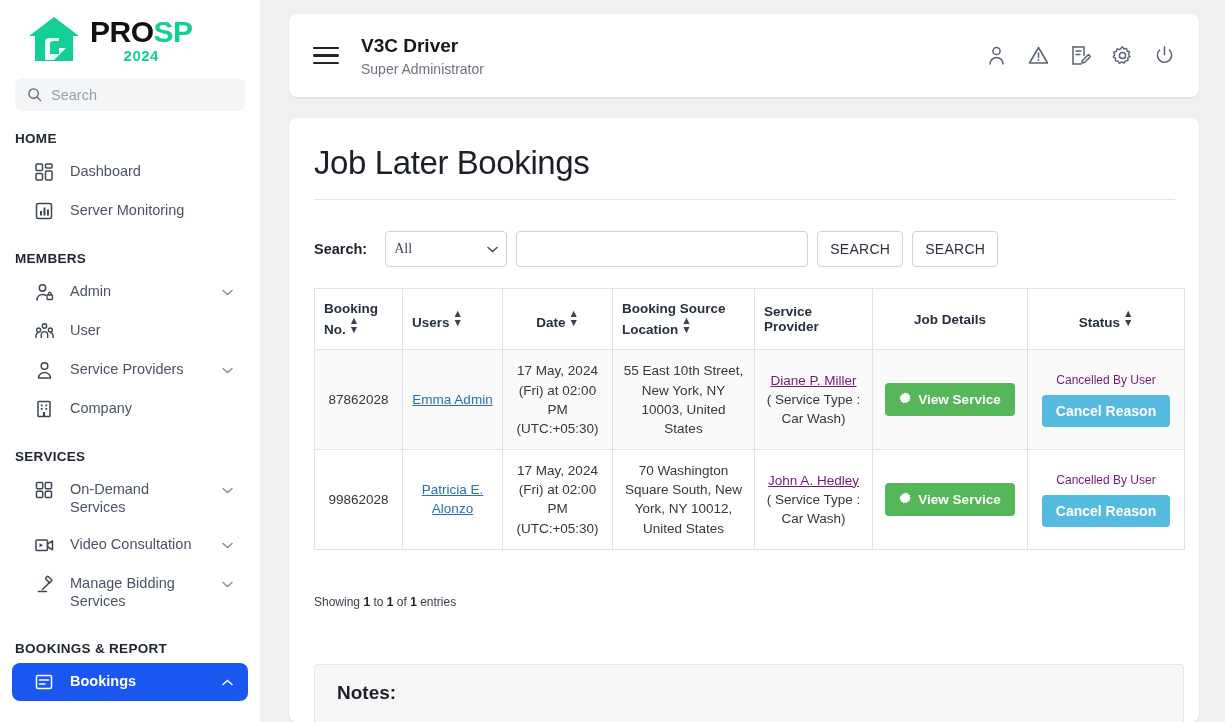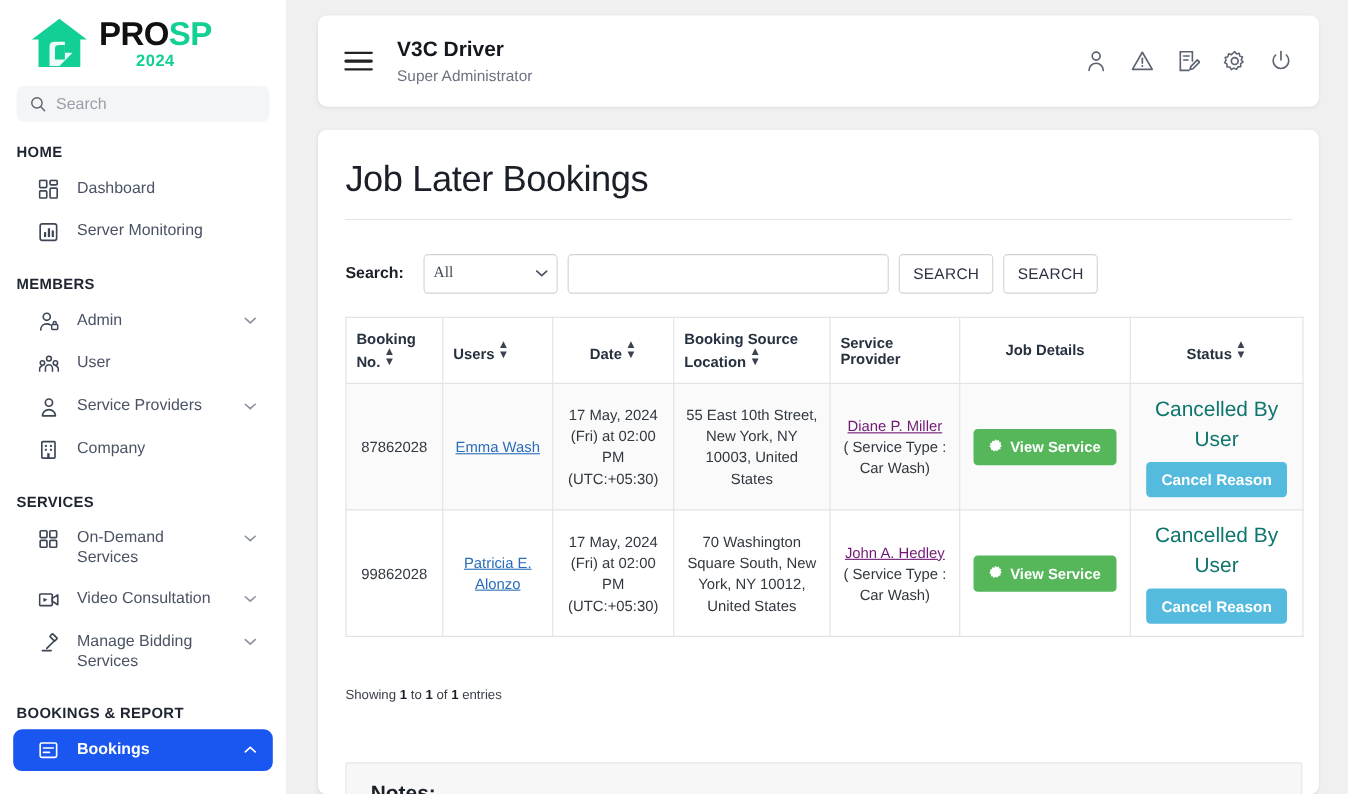--- a/index.html
+++ b/index.html
@@ -144,21 +144,21 @@
   .btn-green {
     background: #56b65a; border: none; border-radius: 4px;
     color: #fff; font-size: 13.5px; font-weight: 700; font-family: inherit;
     padding: 9px 14px; cursor: pointer; display:inline-flex; align-items:center; gap:7px;
   }
   .btn-blue {
     background: #54bade; border: none; border-radius: 4px;
     color: #fff; font-size: 14px; font-weight: 600; font-family: inherit;
     padding: 8px 14px; cursor: pointer; margin-top: 6px; display:inline-block;
   }
-  .status-txt { font-size: 19px; color: #0f766e; }
+  .status-txt { font-size: 12px; color: #701a75; }
   .showing { font-size: 12px; color: #3b414b; margin-top: 45px; }
   .showing b { font-weight: 700; color:#1b1f27; }
 
   .notes {
     margin-top: 55px; background: #f7f7f7; border: 1px solid #e6e6e6;
     border-radius: 3px; padding: 17px 22px 19px 22px; width: 870px;
   }
   .notes h3 { font-size: 19px; font-weight: 700; color: #1b1f27; }
   .notes ul { margin: 14px 0 0 16px; }
   .notes li { font-size: 15px; color: #3a4049; list-style: none; position: relative; padding-left: 14px;}
@@ -444,21 +444,21 @@
               <span>Job Details</span>
             </th>
             <th class="th-c">
               <span>Status</span><span class="sort"><b>▲</b><b>▼</b></span>
             </th>
           </tr>
         </thead>
         <tbody>
           <tr class="odd">
             <td>87862028</td>
-            <td><a class="lnk">Emma Wash</a></td>
+            <td><a class="lnk">Emma Admin</a></td>
             <td>17 May, 2024 (Fri) at 02:00 PM (UTC:+05:30)</td>
             <td>55 East 10th Street, New York, NY 10003, United States</td>
             <td>
               <a class="lnk-b">Diane P. Miller</a>
               <div>( Service Type : Car Wash)</div>
             </td>
             <td>
               <button class="btn-green">
                 <span>
                   <svg width="12" height="12" viewBox="0 0 12 12">

